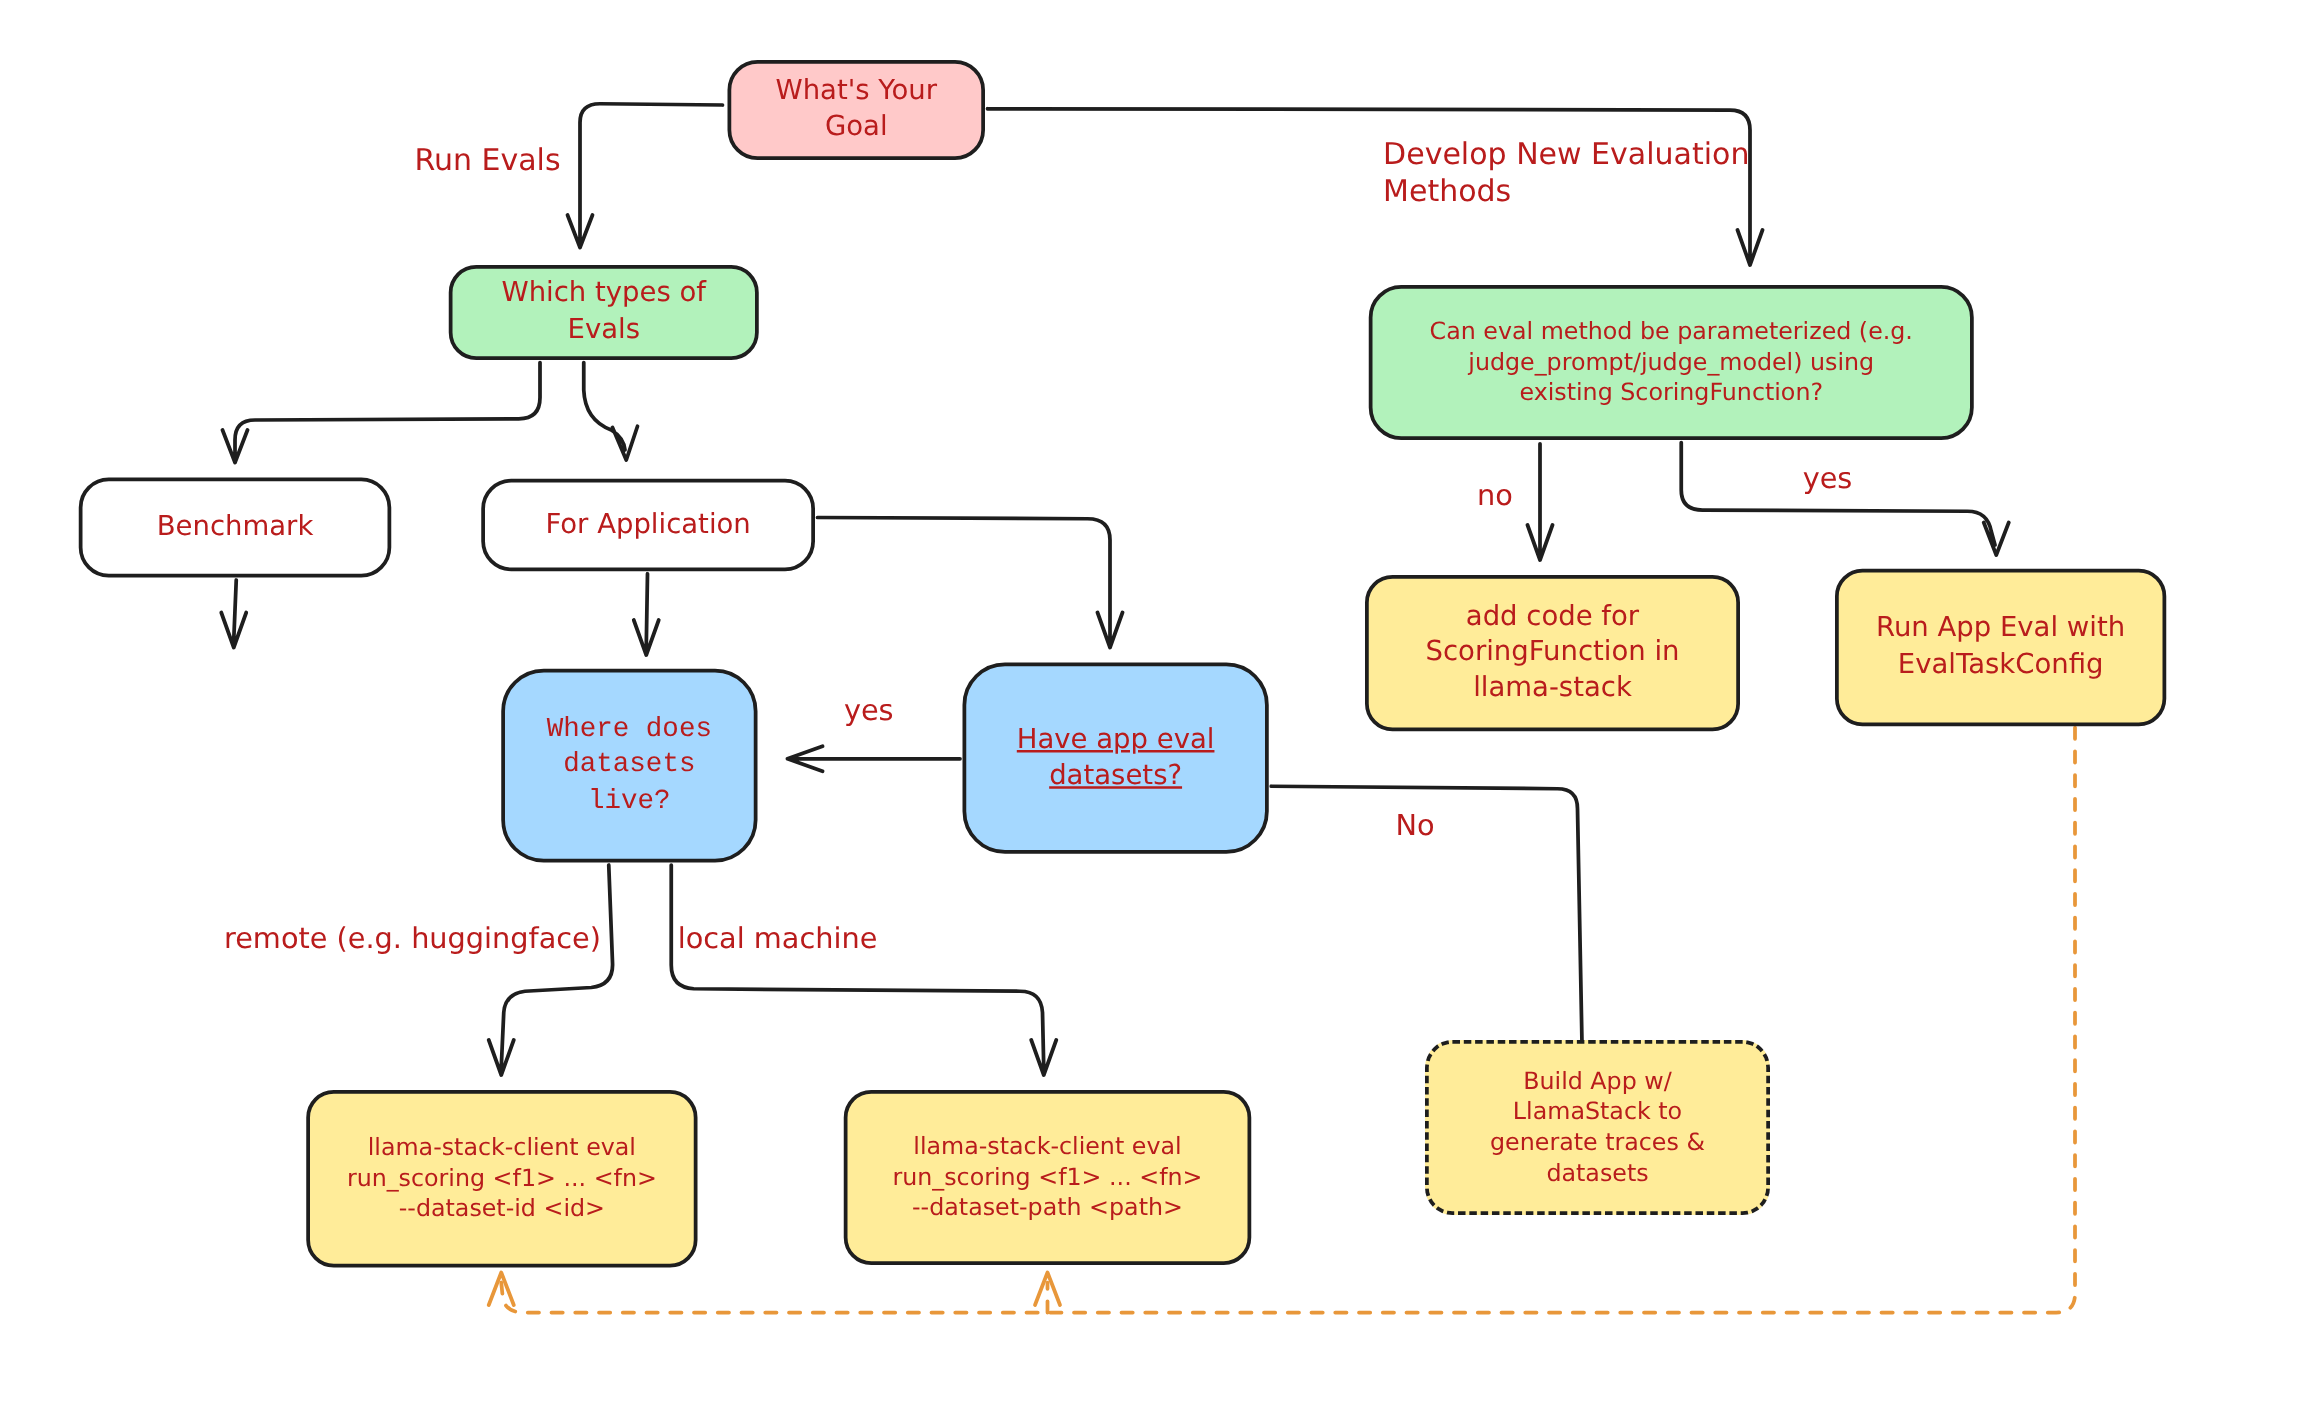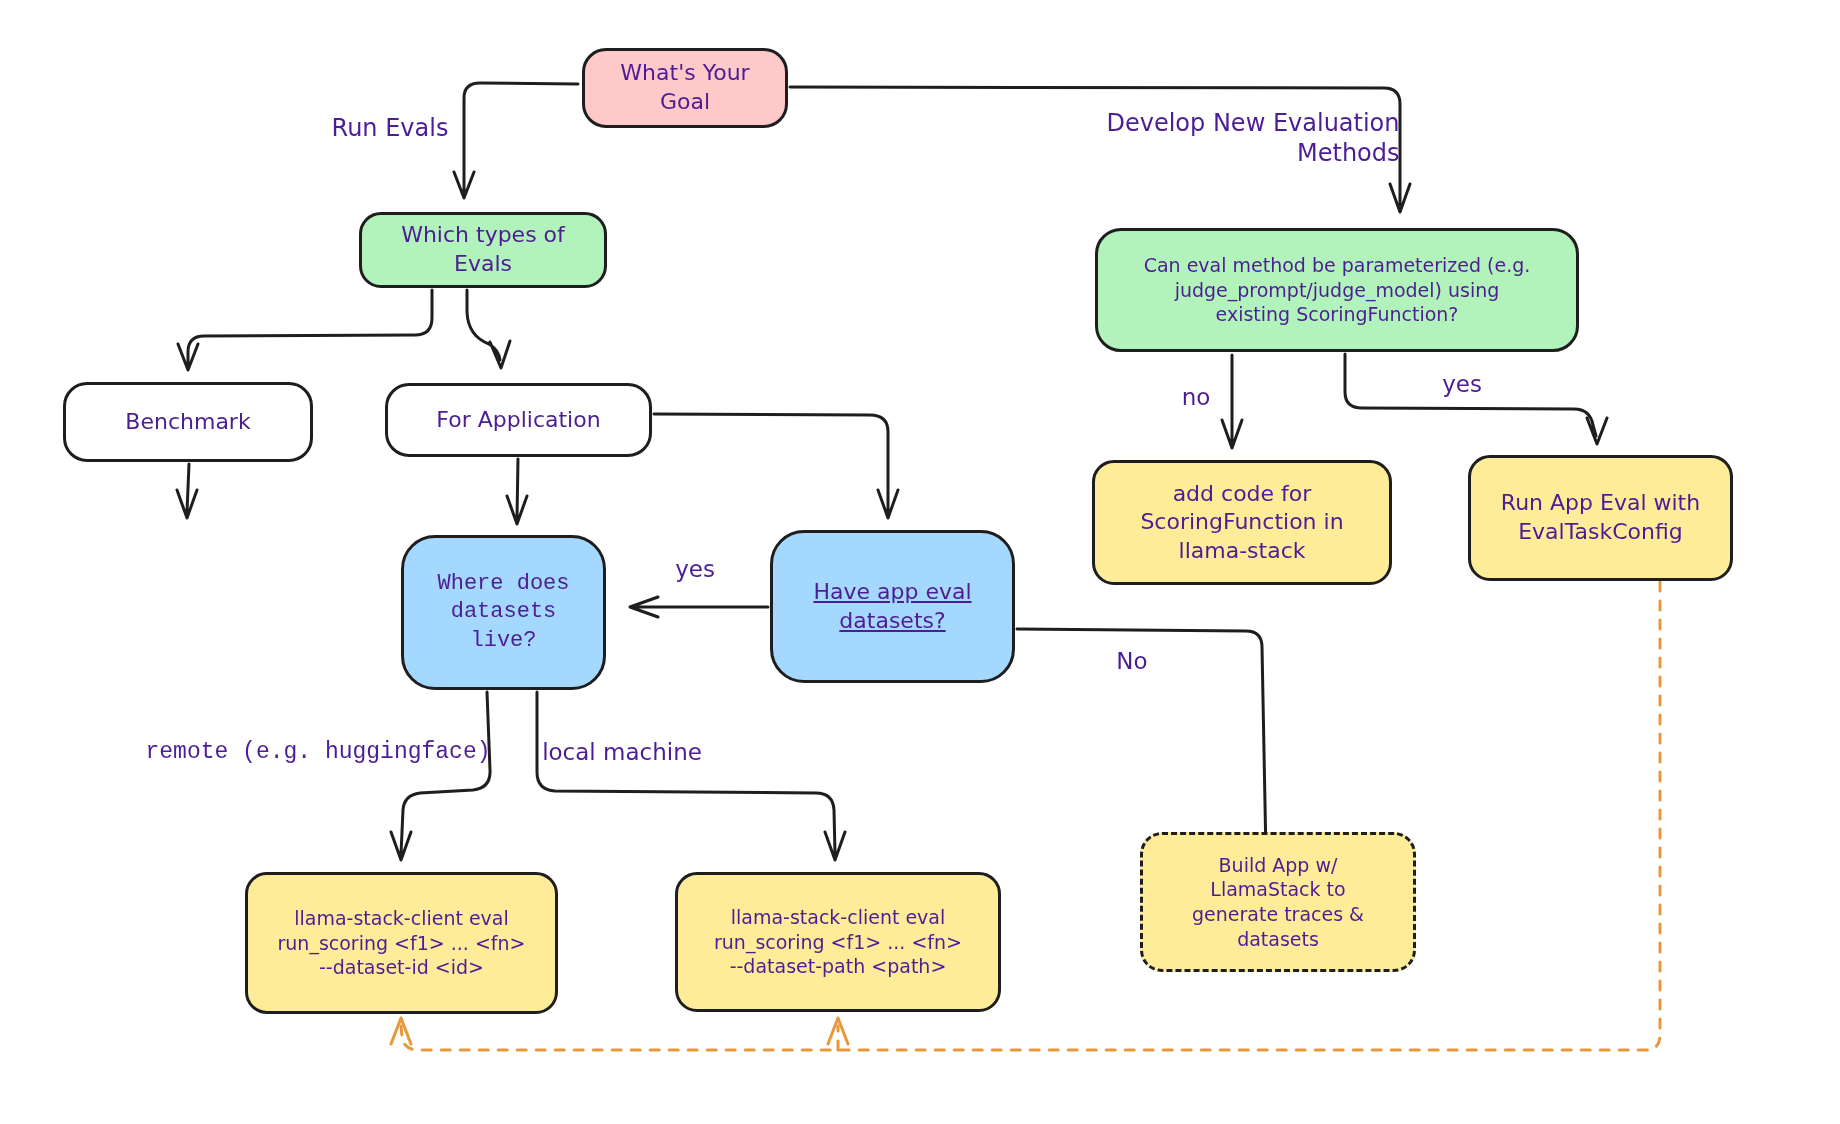--- a/index.html
+++ b/index.html
@@ -1,39 +1,39 @@
 <!DOCTYPE html>
 <html><head>
 <meta charset="utf-8">
 <style>
   html,body{margin:0;padding:0;background:#ffffff;}
   #canvas{
     position:relative;width:1836px;height:1124px;background:#ffffff;overflow:hidden;
-    font-family:"DejaVu Sans",sans-serif;color:#4c1d95;
+    font-family:"DejaVu Sans",sans-serif;color:#b91c1c;
   }
   #wires{position:absolute;left:0;top:0;width:1840px;height:1124px;}
   #wires path{fill:none;stroke:#1e1e1e;stroke-width:3;stroke-linecap:round;stroke-linejoin:round;}
   #wires path.orange{stroke:#e8973a;stroke-dasharray:9 10;}
   #wires path.orange-head{stroke:#e8973a;stroke-dasharray:none;}
   .node{
     position:absolute;display:flex;align-items:center;justify-content:center;
     text-align:center;white-space:pre-line;
     border:3px solid #1e1e1e;border-radius:28px;
     font-size:22px;line-height:1.3;box-sizing:border-box;padding:4px 10px;
   }
   .pink{background:#ffc9c9;}
   .green{background:#b2f2bb;}
   .blue{background:#a5d8ff;border-radius:34px;}
   .yellow{background:#ffec99;border-radius:22px;}
   .white{background:#ffffff;border-radius:24px;}
   .dashed{border-style:dashed;}
   .small{font-size:19px;}
   .edge-label{
     position:absolute;transform:translate(-50%,-50%);
-    white-space:pre-line;text-align:right;font-size:23px;line-height:1.25;
+    white-space:pre-line;text-align:left;font-size:23px;line-height:1.25;
   }
   .big-label{font-size:24px;}
 
   
   #n-goal{left:582px;top:48px;width:206px;height:80px;border-radius:24px;}
   #n-which{left:359px;top:212px;width:248px;height:76px;border-radius:22px;}
   #n-param{left:1095px;top:228px;width:484px;height:124px;border-radius:26px;}
   #n-benchmark{left:63px;top:382px;width:250px;height:80px;}
   #n-forapp{left:385px;top:383px;width:267px;height:74px;}
   #n-runbench{left:72px;top:528px;width:232px;height:156px;}
@@ -45,21 +45,21 @@
   #n-scorepath{left:675px;top:872px;width:326px;height:140px;}
   #n-buildapp{left:1140px;top:832px;width:276px;height:140px;}
 
   
   #l-runevals{left:390px;top:128px;}
   #l-develop{left:1253px;top:138px;}
   #l-no-right{left:1196px;top:397px;}
   #l-yes-right{left:1462px;top:384px;}
   #l-yes-mid{left:695px;top:569px;}
   #l-no-mid{left:1132px;top:661px;}
-  #l-remote{left:318px;top:752px;font-family:Liberation Mono, monospace;}
+  #l-remote{left:330px;top:752px;}
   #l-local{left:622px;top:752px;}
 </style>
 </head>
 <body>
 
 <div id="canvas">
 
   <svg id="wires" viewBox="0 0 1840 1124">
     <path d="M 578 84 L 480 83 Q 464 83 464 98 L 464 194 M 454 172 L 464 198 L 474 172"></path>
     <path d="M 790 87 L 1384 88 Q 1400 88 1400 104 L 1400 208 M 1390 184 L 1400 212 L 1410 184"></path>

